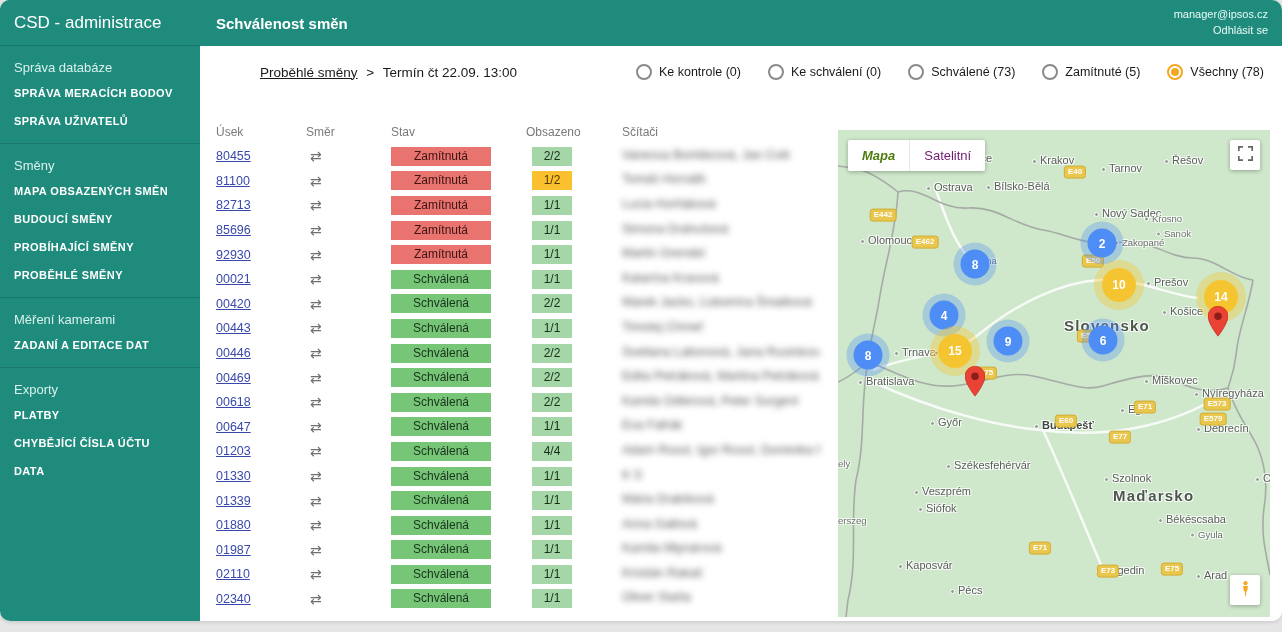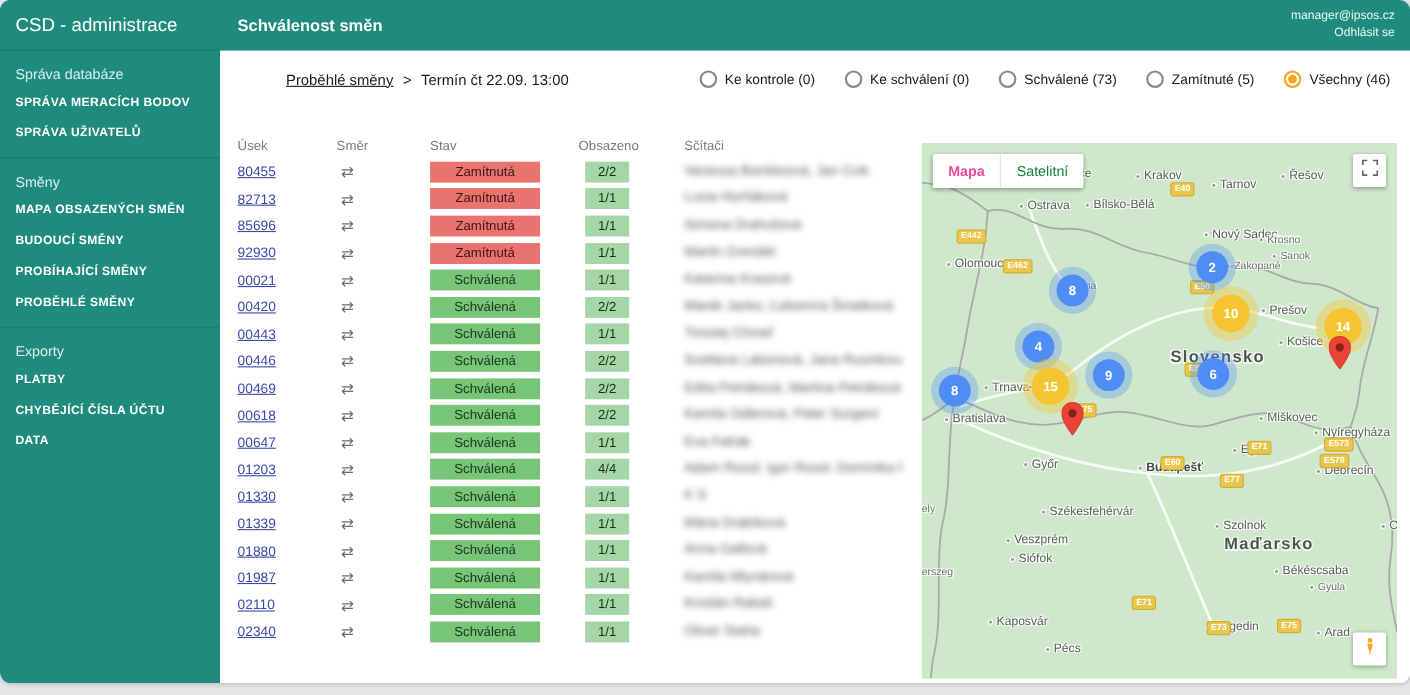--- a/index.html
+++ b/index.html
@@ -139,22 +139,22 @@
   }
   .map-pin { position:absolute; transform:translate(-50%,-55%); cursor:pointer; }
   .map-tabs {
     position:absolute; left:10px; top:10px; display:flex; z-index:5;
     box-shadow:0 1px 4px rgba(0,0,0,0.3); border-radius:2px; overflow:hidden;
   }
   .map-tab {
     background:#fff; height:31px; display:flex; align-items:center;
     padding:0 14px; font-size:13px; cursor:pointer;
   }
-  .map-tab.active { font-weight:bold; color:#ec4899; }
-  .map-tab.inactive { color:#15803d; border-left:1px solid #e6e6e6; }
+  .map-tab.active { font-weight:bold; color:#4d7c0f;font-style:italic; }
+  .map-tab.inactive { color:#701a75; border-left:1px solid #e6e6e6; }
   .map-btn {
     position:absolute; width:30px; height:30px; background:#fff; z-index:5;
     display:flex; align-items:center; justify-content:center;
     box-shadow:0 1px 4px rgba(0,0,0,0.3); border-radius:2px; cursor:pointer;
   }
   .fullscreen-btn { right:10px; top:10px; }
   .pegman-btn { right:10px; bottom:12px; }
 </style>
 </head>
 <body>
@@ -178,20 +178,24 @@
           <div class="side-section-label">Správa databáze</div>
           <div class="side-item">SPRÁVA MERACÍCH BODOV</div>
           <div class="side-item">SPRÁVA UŽIVATELŮ</div>
         </div>
         <div class="side-section">
           <div class="side-section-label">Směny</div>
           <div class="side-item">MAPA OBSAZENÝCH SMĚN</div>
           <div class="side-item">BUDOUCÍ SMĚNY</div>
           <div class="side-item">PROBÍHAJÍCÍ SMĚNY</div>
           <div class="side-item">PROBĚHLÉ SMĚNY</div>
+        </div>
+        <div class="side-section">
+          <div class="side-section-label">Měření kamerami</div>
+          <div class="side-item">ZADANÍ A EDITACE DAT</div>
         </div>
         <div class="side-section">
           <div class="side-section-label">Exporty</div>
           <div class="side-item">PLATBY</div>
           <div class="side-item">CHYBĚJÍCÍ ČÍSLA ÚČTU</div>
           <div class="side-item">DATA</div>
         </div>
       </div>
   </div>
 
@@ -214,21 +218,21 @@
           <div class="filter-opt">
             <span class="radio"></span>
             <span class="filter-label">Schválené (73)</span>
           </div>
           <div class="filter-opt">
             <span class="radio"></span>
             <span class="filter-label">Zamítnuté (5)</span>
           </div>
           <div class="filter-opt selected">
             <span class="radio"></span>
-            <span class="filter-label">Všechny (46)</span>
+            <span class="filter-label">Všechny (78)</span>
           </div>
         </div>
     </div>
 
     <div class="shift-table-wrap">
       <table class="shift-table">
         <colgroup>
           <col class="col-usek">
             <col class="col-smer">
             <col class="col-stav">
@@ -244,20 +248,27 @@
               <th>Sčítači</th>
             </tr>
           </thead>
         <tbody>
             <tr>
               <td><a class="usek-link" href="#">80455</a></td>
               <td><span class="dir-icon">⇄</span></td>
               <td><span class="stav-badge rejected">Zamítnutá</span></td>
               <td><span class="occ-badge ok">2/2</span></td>
               <td><span class="scitaci">Vanessa Bombicová, Jan Cvik</span></td>
+            </tr>
+            <tr>
+              <td><a class="usek-link" href="#">81100</a></td>
+              <td><span class="dir-icon">⇄</span></td>
+              <td><span class="stav-badge rejected">Zamítnutá</span></td>
+              <td><span class="occ-badge warn">1/2</span></td>
+              <td><span class="scitaci">Tomáš Horváth</span></td>
             </tr>
             <tr>
               <td><a class="usek-link" href="#">82713</a></td>
               <td><span class="dir-icon">⇄</span></td>
               <td><span class="stav-badge rejected">Zamítnutá</span></td>
               <td><span class="occ-badge ok">1/1</span></td>
               <td><span class="scitaci">Lucia Horňáková</span></td>
             </tr>
             <tr>
               <td><a class="usek-link" href="#">85696</a></td>

